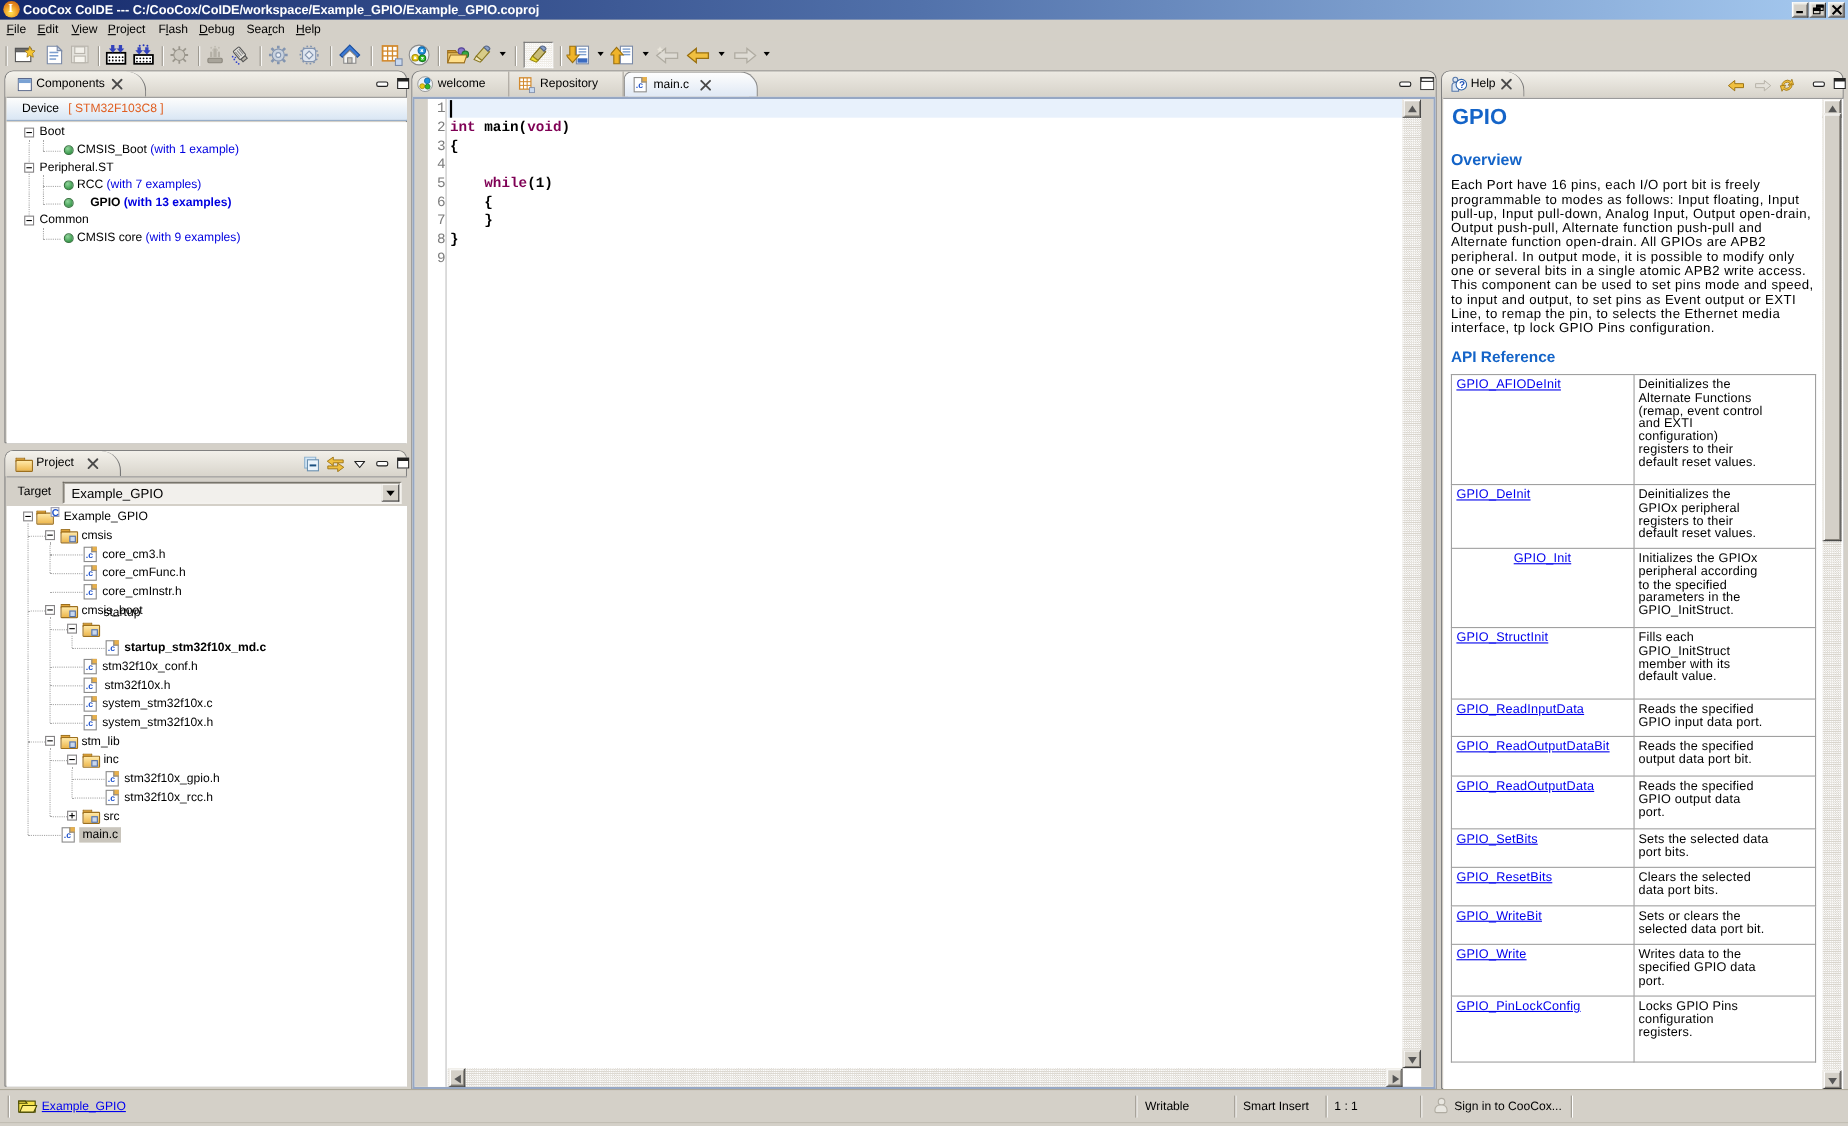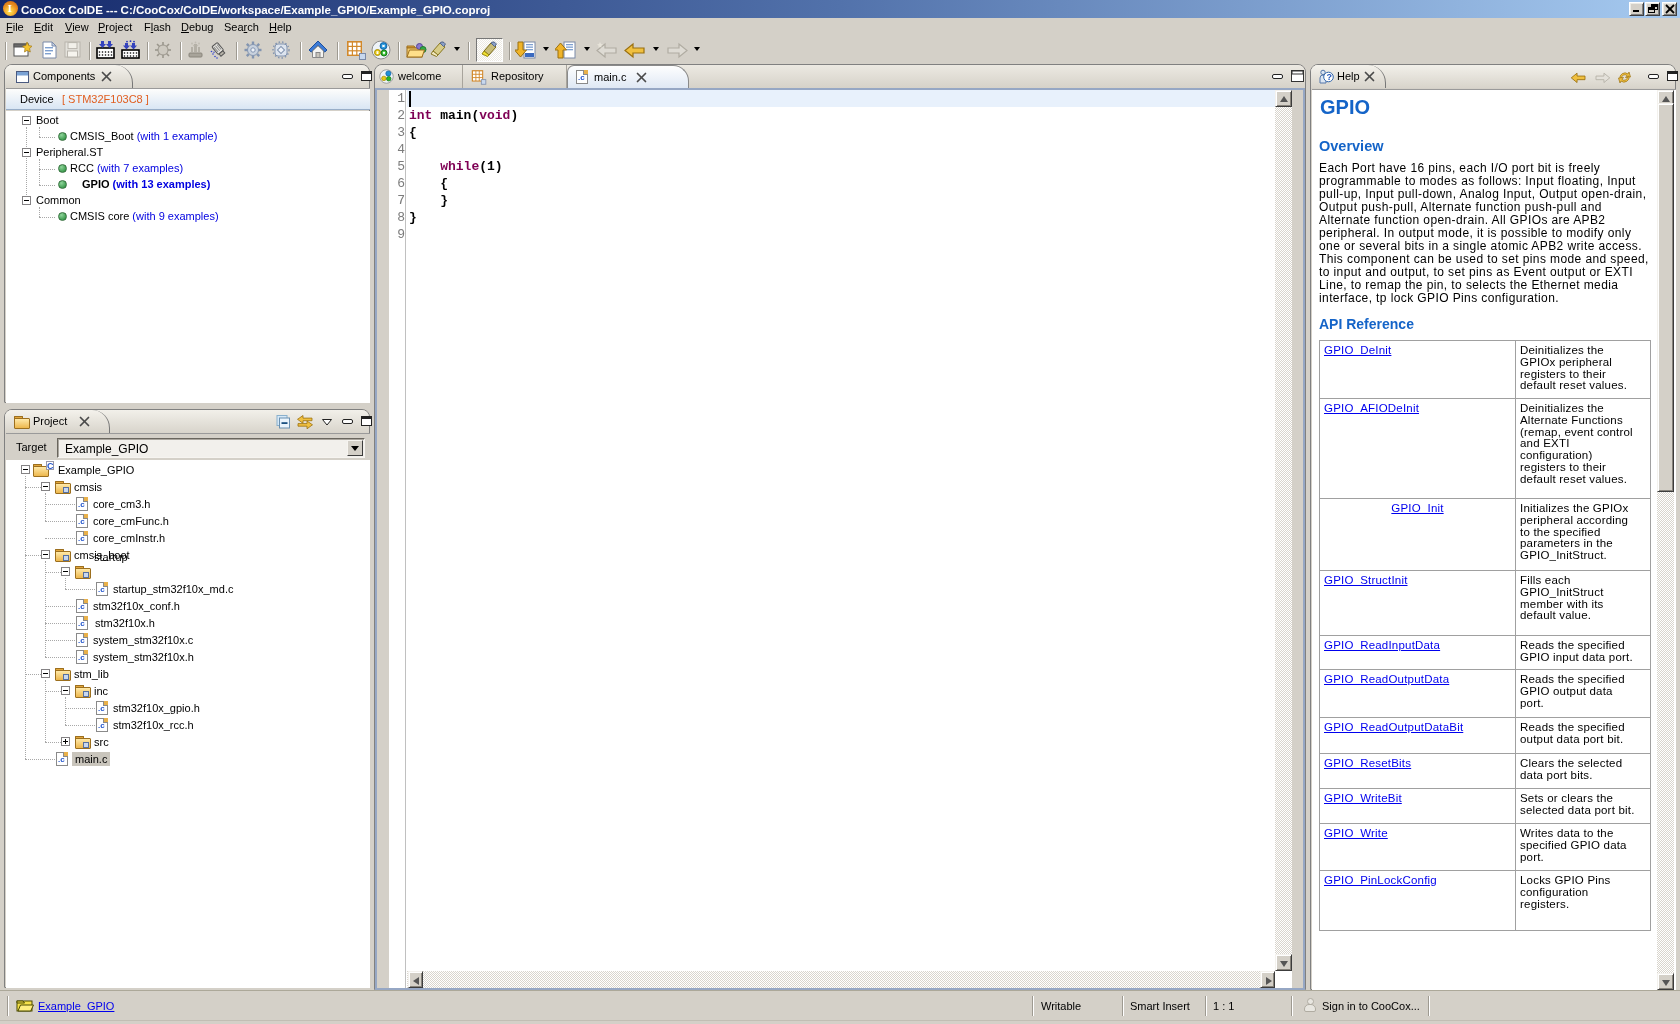--- a/index.html
+++ b/index.html
@@ -472,21 +472,21 @@
     <div class="trow" style="left:87px;top:72px;">core_cmInstr.h</div>
     <div class="expander" style="left:35px;top:90px;"></div>
     <div class="fold" style="left:49px;top:89px;"></div>
       <div class="folddec" style="left:57px;top:95px;"></div>
     <div class="trow" style="left:68px;top:89px;">cmsis_boot</div>
     <div class="expander" style="left:55px;top:107px;"></div>
     <div class="fold" style="left:69px;top:106px;"></div>
       <div class="folddec" style="left:77px;top:112px;"></div>
     <div class="trow" style="left:88px;top:91px;">startup</div>
     <div class="cfile" style="left:90px;top:122px;"></div>
-    <div class="trow" style="left:107px;top:123px;">startup_stm32f10x_md.c</div>
+    <div class="trow" style="left:107px;top:123px;font-weight:bold;">startup_stm32f10x_md.c</div>
     <div class="cfile" style="left:70px;top:139px;"></div>
     <div class="trow" style="left:87px;top:140px;">stm32f10x_conf.h</div>
     <div class="cfile" style="left:70px;top:156px;"></div>
     <div class="trow" style="left:89px;top:157px;">stm32f10x.h</div>
     <div class="cfile" style="left:70px;top:173px;"></div>
     <div class="trow" style="left:87px;top:174px;">system_stm32f10x.c</div>
     <div class="cfile" style="left:70px;top:190px;"></div>
     <div class="trow" style="left:87px;top:191px;">system_stm32f10x.h</div>
     <div class="expander" style="left:35px;top:209px;"></div>
     <div class="fold" style="left:49px;top:208px;"></div>
@@ -620,46 +620,50 @@
   <div class="abs pmax" style="left:356px;top:6px;"></div>
 
   <div class="abs" style="left:1px;top:24px;width:364px;height:901px;background:#fff;border-top:1px solid #9a9a9a;overflow:hidden;">
     <div class="abs hblue" style="left:8px;top:6px;font-size:20px;">GPIO</div>
     <div class="abs hblue" style="left:7px;top:48px;font-size:14.5px;">Overview</div>
     <div class="abs" style="left:7px;top:72px;width:345px;font-size:12px;letter-spacing:0.4px;line-height:13px;white-space:nowrap;">Each Port have 16 pins, each I/O port bit is freely<br>programmable to modes as follows: Input floating, Input<br>pull-up, Input pull-down, Analog Input, Output open-drain,<br>Output push-pull, Alternate function push-pull and<br>Alternate function open-drain. All GPIOs are APB2<br>peripheral. In output mode, it is possible to modify only<br>one or several bits in a single atomic APB2 write access.<br>This component can be used to set pins mode and speed,<br>to input and output, to set pins as Event output or EXTI<br>Line, to remap the pin, to selects the Ethernet media<br>interface, tp lock GPIO Pins configuration.</div>
     <div class="abs hblue" style="left:7px;top:226px;font-size:14px;">API Reference</div>
     <table id="helptable" class="abs" style="left:7px;top:250px;">
       <tbody>
           <tr>
+            <td style="height:100px;"><a>GPIO_AFIODeInit</a></td>
+            <td>Deinitializes the<br>Alternate Functions<br>(remap, event control<br>and EXTI<br>configuration)<br>registers to their<br>default reset values.</td>
+          </tr>
+      <tr>
             <td style="width:196px;height:58px;"><a>GPIO_DeInit</a></td>
             <td>Deinitializes the<br>GPIOx peripheral<br>registers to their<br>default reset values.</td>
           </tr>
       <tr>
-            <td style="height:100px;"><a>GPIO_AFIODeInit</a></td>
-            <td>Deinitializes the<br>Alternate Functions<br>(remap, event control<br>and EXTI<br>configuration)<br>registers to their<br>default reset values.</td>
-          </tr>
-      <tr>
             <td style="height:72px;text-align:center;"><a>GPIO_Init</a></td>
             <td>Initializes the GPIOx<br>peripheral according<br>to the specified<br>parameters in the<br>GPIO_InitStruct.</td>
           </tr>
       <tr>
             <td style="height:65px;"><a>GPIO_StructInit</a></td>
             <td>Fills each<br>GPIO_InitStruct<br>member with its<br>default value.</td>
           </tr>
       <tr>
             <td style="height:34px;"><a>GPIO_ReadInputData</a></td>
             <td>Reads the specified<br>GPIO input data port.</td>
           </tr>
       <tr>
+            <td style="height:36px;"><a>GPIO_ReadOutputDataBit</a></td>
+            <td>Reads the specified<br>output data port bit.</td>
+          </tr>
+      <tr>
             <td style="height:48px;"><a>GPIO_ReadOutputData</a></td>
             <td>Reads the specified<br>GPIO output data<br>port.</td>
           </tr>
       <tr>
-            <td style="height:36px;"><a>GPIO_ReadOutputDataBit</a></td>
-            <td>Reads the specified<br>output data port bit.</td>
+            <td style="height:35px;"><a>GPIO_SetBits</a></td>
+            <td>Sets the selected data<br>port bits.</td>
           </tr>
       <tr>
             <td style="height:35px;"><a>GPIO_ResetBits</a></td>
             <td>Clears the selected<br>data port bits.</td>
           </tr>
       <tr>
             <td style="height:35px;"><a>GPIO_WriteBit</a></td>
             <td>Sets or clears the<br>selected data port bit.</td>
           </tr>
       <tr>

